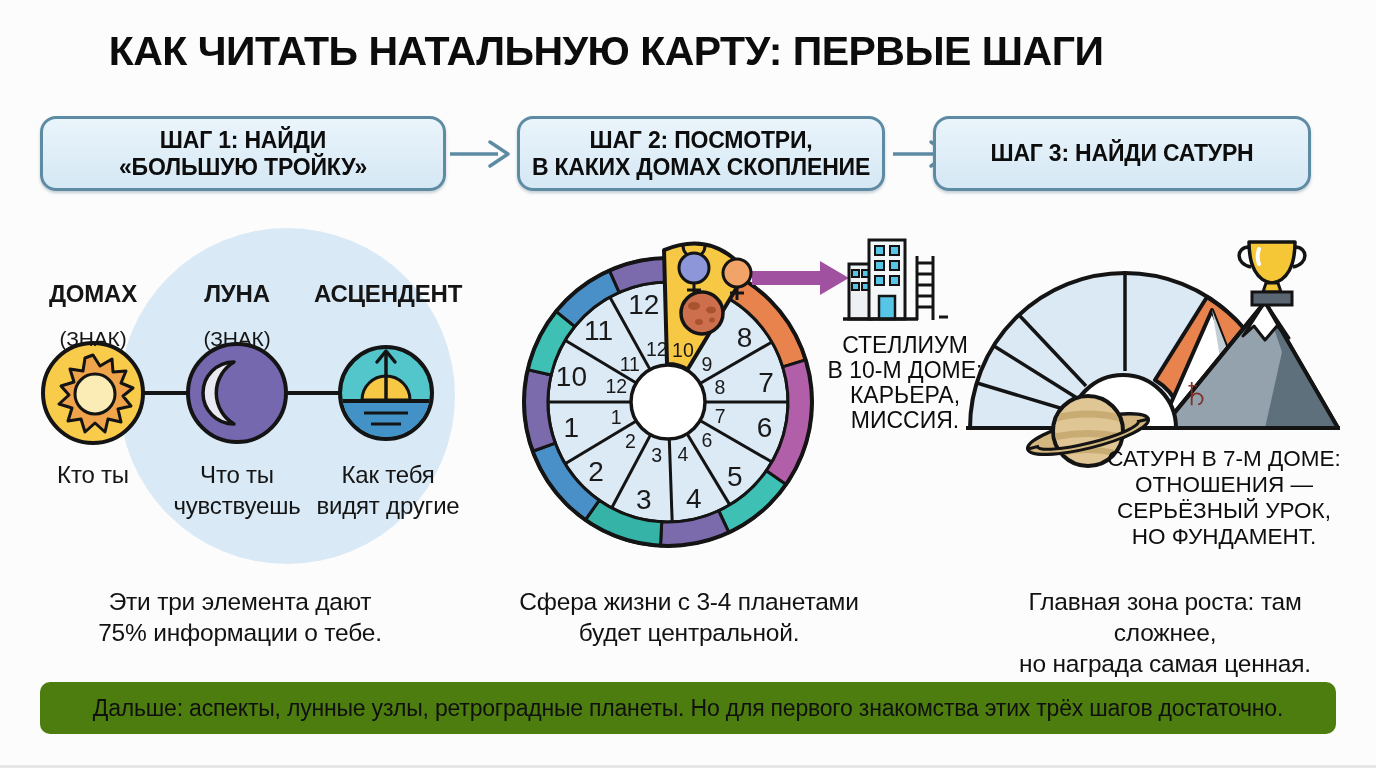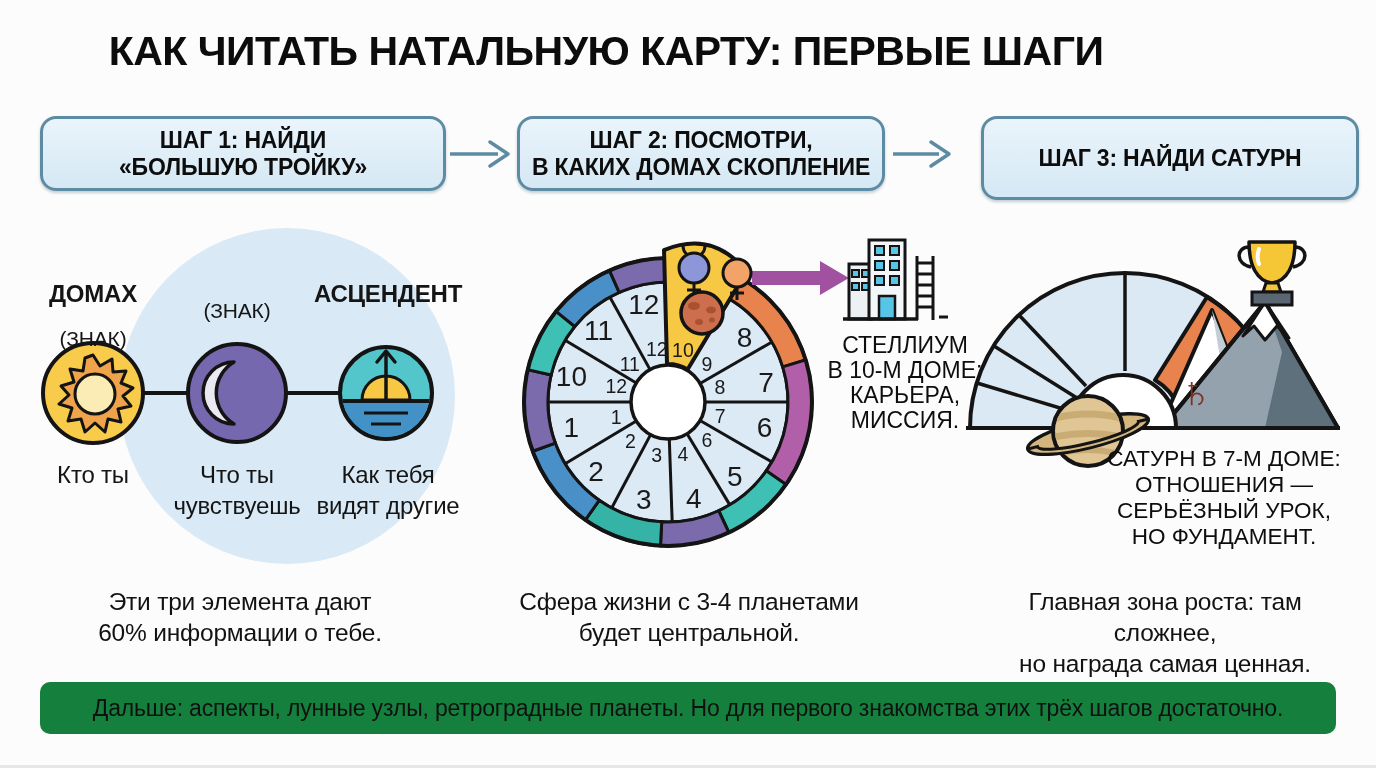--- a/index.html
+++ b/index.html
@@ -15,21 +15,21 @@
             background:linear-gradient(180deg,#EAF4FB,#D5E8F4);
             border:3px solid #5E8BA4;border-radius:16px;box-shadow:0 2px 3px rgba(70,95,115,.3);
             box-sizing:border-box;white-space:pre-line;}
   .big-name{font-size:24px;font-weight:700;letter-spacing:-0.2px;}
   .sub-name{font-size:21px;margin-top:19px;letter-spacing:-0.2px;}
   .caption{font-size:24px;line-height:31px;letter-spacing:-0.2px;}
   .note{font-size:24.5px;line-height:31px;letter-spacing:-0.2px;color:#121212;}
   .accent-block{font-weight:400;color:#0D0D0D;}
   #stellium-label{font-size:23px;line-height:25px;}
   #saturn-label{font-size:22.5px;line-height:26px;}
-  #footer-bar{left:40px;top:682px;width:1296px;height:52px;background:#15803d;border-radius:10px;
+  #footer-bar{left:40px;top:682px;width:1296px;height:52px;background:#4d7c0f;border-radius:10px;
               display:flex;align-items:center;justify-content:center;font-size:23px;color:#101010;
               letter-spacing:-0.2px;}
   #bottom-edge{left:0;top:765px;width:1376px;height:3px;background:#D6D6D6;opacity:.55;}
   svg text{font-family:"Liberation Sans","DejaVu Sans",sans-serif;}
 </style>
 </head>
 <body>
 
 <div id="title" class="abs">КАК ЧИТАТЬ НАТАЛЬНУЮ КАРТУ: ПЕРВЫЕ ШАГИ</div>
 
@@ -42,21 +42,21 @@
   <polyline points="42,4 60,16 42,28" fill="none" stroke="#5E8BA4" stroke-width="3.5" stroke-linecap="round" stroke-linejoin="round"></polyline>
 </svg>
 <div class="step-box abs" style="left:517px;top:116px;width:368px;height:75px">
   <span>ШАГ 2: ПОСМОТРИ,
 В КАКИХ ДОМАХ СКОПЛЕНИЕ</span>
 </div>
 <svg class="abs" style="left:891px;top:138px" width="64" height="32" viewBox="0 0 64 32">
   <line x1="2" y1="16" x2="48" y2="16" stroke="#5E8BA4" stroke-width="3.5"></line>
   <polyline points="40,4 58,16 40,28" fill="none" stroke="#5E8BA4" stroke-width="3.5" stroke-linecap="round" stroke-linejoin="round"></polyline>
 </svg>
-<div class="step-box abs" style="left:981px;top:116px;width:378px;height:84px">
+<div class="step-box abs" style="left:933px;top:116px;width:378px;height:75px">
   <span>ШАГ 3: НАЙДИ САТУРН</span>
 </div>
 
 <svg class="abs" style="left:20px;top:222px" width="460" height="350" viewBox="20 222 460 350">
   <circle cx="287" cy="396" r="168" fill="#D9EAF6"></circle>
   <line x1="93" y1="393" x2="237" y2="393" stroke="#141414" stroke-width="4"></line>
   <line x1="237" y1="393" x2="386" y2="393" stroke="#141414" stroke-width="4"></line>
 
   <g>
     <circle cx="93" cy="393" r="50" fill="#F9CB4A" stroke="#141414" stroke-width="4"></circle>
@@ -84,34 +84,35 @@
     <line x1="386" y1="399" x2="386" y2="352" stroke="#141414" stroke-width="3.5"></line>
     <polyline points="377,362 386,351 395,362" fill="none" stroke="#141414" stroke-width="3.5" stroke-linecap="round" stroke-linejoin="round"></polyline>
   </g>
 </svg>
 
 <div class="abs ctr" style="left:13px;top:280px;width:160px">
   <div class="big-name">ДОМАХ</div>
   <div class="sub-name">(ЗНАК)</div>
 </div>
 <div class="abs ctr" style="left:157px;top:280px;width:160px">
+  <div class="big-name">ЛУНА</div>
   <div class="sub-name">(ЗНАК)</div>
 </div>
 <div class="abs ctr" style="left:283px;top:280px;width:210px">
   <div class="big-name">АСЦЕНДЕНТ</div>
 </div>
 
 <div class="caption pre abs ctr" style="left:33px;top:459px;width:120px">Кто ты</div>
 <div class="caption pre abs ctr" style="left:157px;top:459px;width:160px">Что ты
 чувствуешь</div>
 <div class="caption pre abs ctr" style="left:303px;top:459px;width:170px">Как тебя
 видят другие</div>
 
 <div class="note pre abs ctr" style="left:60px;top:586px;width:360px">Эти три элемента дают
-60% информации о тебе.</div>
+75% информации о тебе.</div>
 
 <svg id="wheel-svg" class="abs" style="left:488px;top:222px" width="360" height="360" viewBox="488 222 360 360">
     <circle cx="668" cy="402" r="120" fill="#DCEAF6" stroke="#141414" stroke-width="3"></circle>
     <path d="M742.1654827870478,278.56790869889585 A144,144 0 0 1 805.7078848586771,359.8984745199259 L782.7565707155643,366.91539543327156 A120,120 0 0 0 729.8045689892065,299.1399239157465 Z" fill="#E8834E" stroke="#141414" stroke-width="3"></path>
     <path d="M805.7078848586771,359.8984745199259 A144,144 0 0 1 785.9578943776148,484.5950068345506 L766.298245314679,470.8291723621255 A120,120 0 0 0 782.7565707155643,366.91539543327156 Z" fill="#B15FA8" stroke="#141414" stroke-width="3"></path>
     <path d="M785.9578943776148,484.5950068345506 A144,144 0 0 1 728.8570296906607,532.5083213332775 L718.714191408884,510.756934444398 A120,120 0 0 0 766.298245314679,470.8291723621255 Z" fill="#3EC1B4" stroke="#141414" stroke-width="3"></path>
     <path d="M728.8570296906607,532.5083213332775 A144,144 0 0 1 660.4636223010161,545.8026530046586 L661.7196852508467,521.8355441705488 A120,120 0 0 0 718.714191408884,510.756934444398 Z" fill="#7B6BAD" stroke="#141414" stroke-width="3"></path>
     <path d="M660.4636223010161,545.8026530046586 A144,144 0 0 1 585.4049931654494,519.9578943776148 L599.1708276378745,500.29824531467904 A120,120 0 0 0 661.7196852508467,521.8355441705488 Z" fill="#35B3A7" stroke="#141414" stroke-width="3"></path>
     <path d="M585.4049931654494,519.9578943776148 A144,144 0 0 1 532.6842626068292,451.2509006388964 L555.236885505691,443.0424171990803 A120,120 0 0 0 599.1708276378745,500.29824531467904 Z" fill="#4A90C8" stroke="#141414" stroke-width="3"></path>
     <path d="M532.6842626068292,451.2509006388964 A144,144 0 0 1 527.6907106709261,369.60704817448345 L551.0755922257717,375.0058734787362 A120,120 0 0 0 555.236885505691,443.0424171990803 Z" fill="#7B6BAD" stroke="#141414" stroke-width="3"></path>

